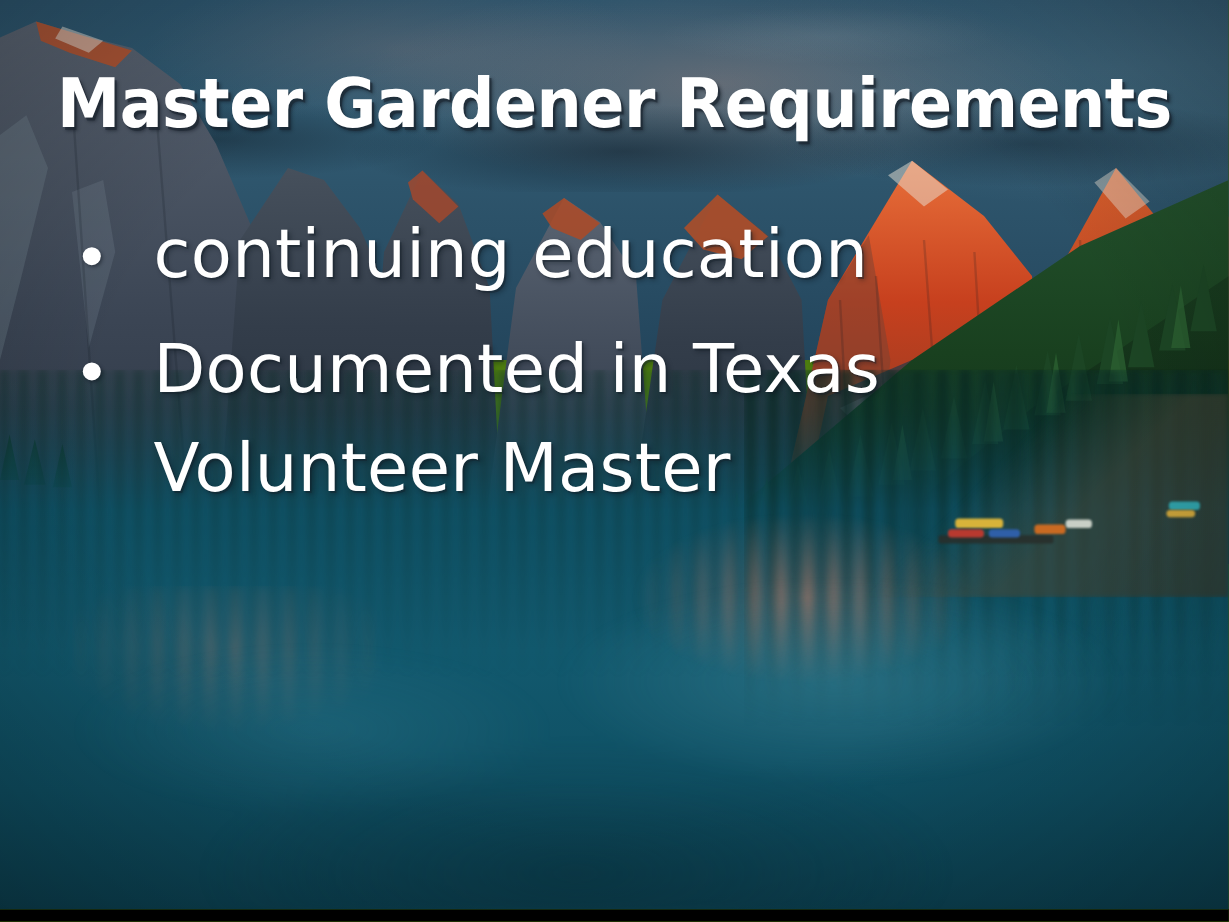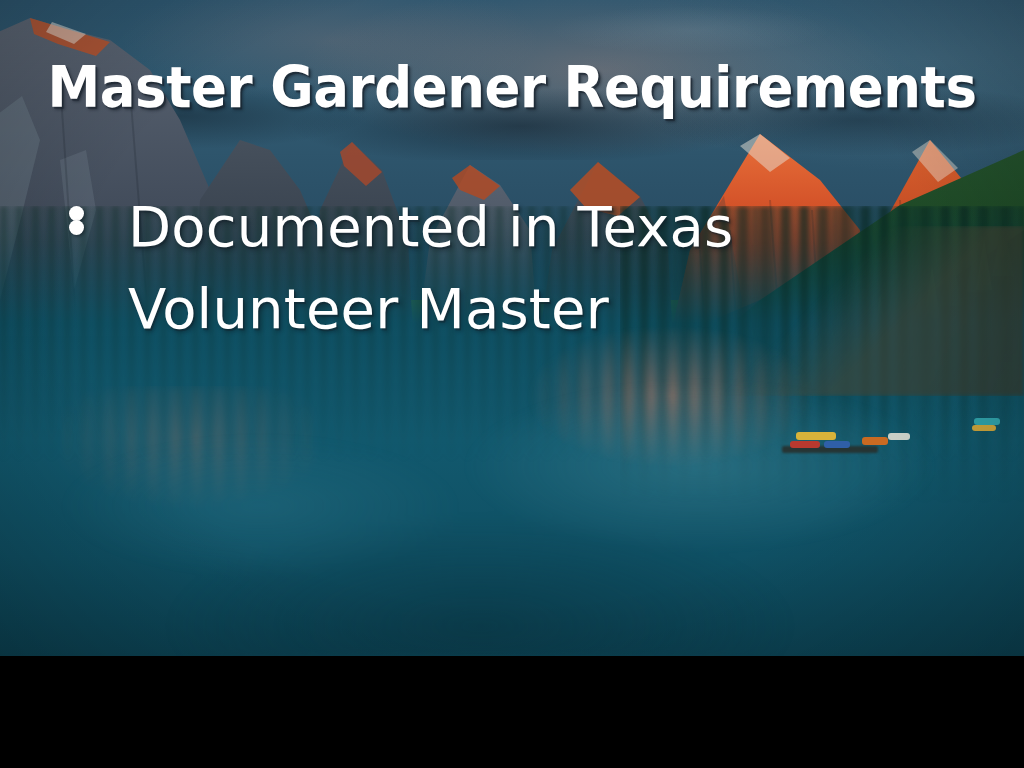--- a/index.html
+++ b/index.html
@@ -4,21 +4,21 @@
 <style>
   html, body {
     margin: 0;
     padding: 0;
     background: #000;
   }
 
   #slide {
     position: relative;
     width: 1024px;
-    height: 656px;
+    height: 758px;
     overflow: hidden;
     font-family: "Liberation Sans", sans-serif;
     background: #4d7c0f;
   }
 
   
   .bg { position: absolute; inset: 0; overflow: hidden; }
 
   
   .sky {
@@ -324,20 +324,21 @@
   </div>
 
   <div class="content">
 
     <div class="title">Master Gardener Requirements</div>
 
     <div class="bullets" id="bullet-list">
         <div class="bullet">
           <span class="dot"></span>
           <span class="bullet-text">
+            <span class="bullet-line">continuing education</span>
           </span>
         </div>
         <div class="bullet">
           <span class="dot"></span>
           <span class="bullet-text">
             <span class="bullet-line">Documented in Texas</span>
             <span class="bullet-line">Volunteer Master</span>
           </span>
         </div>
       </div>

